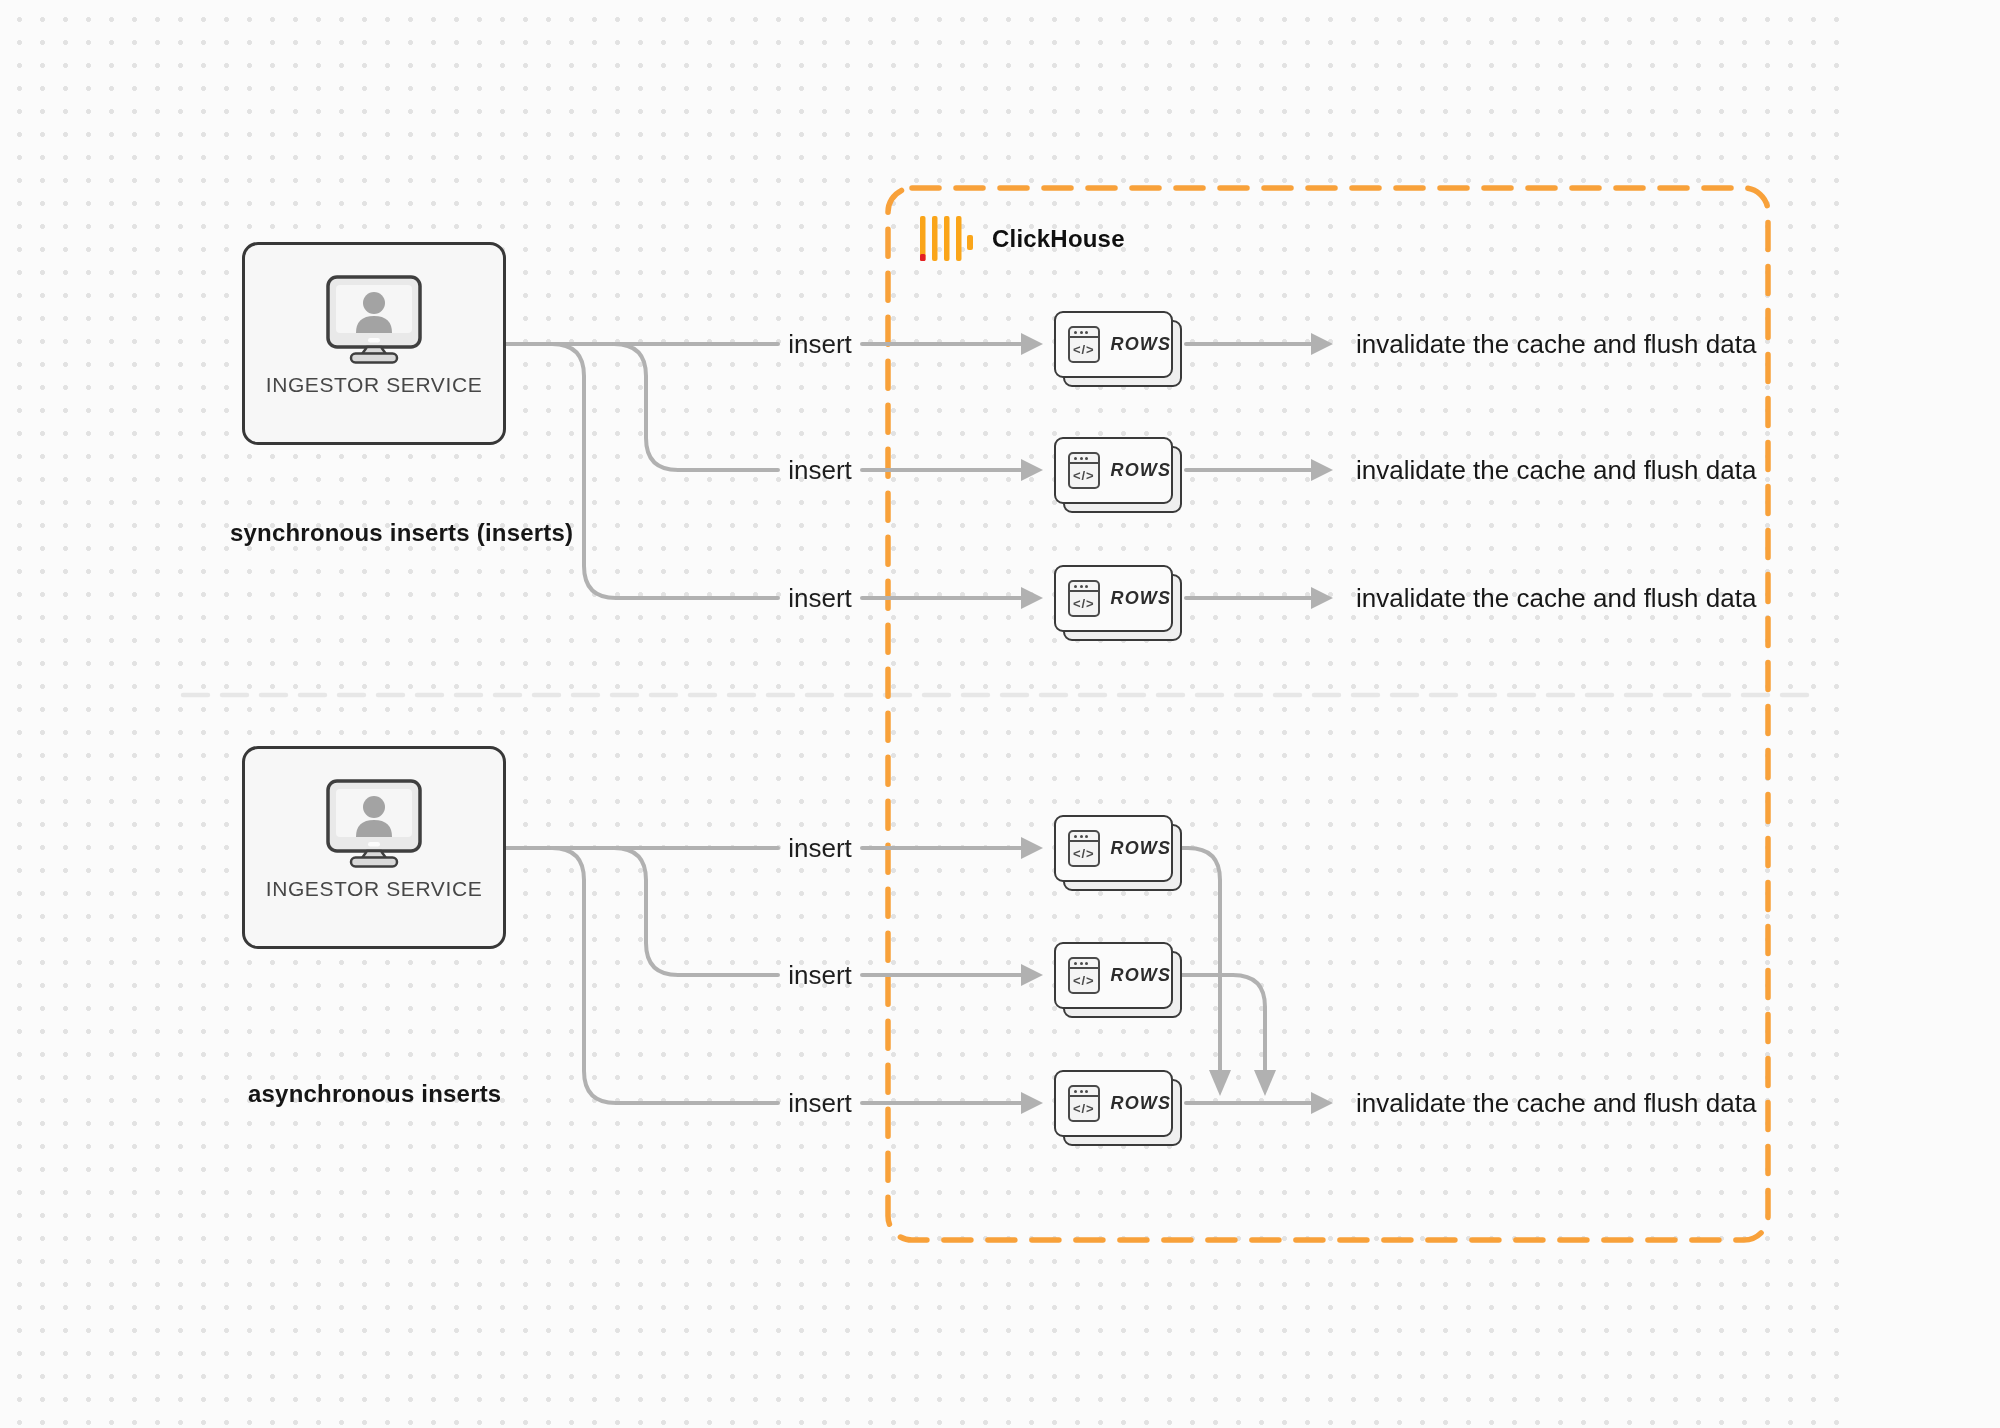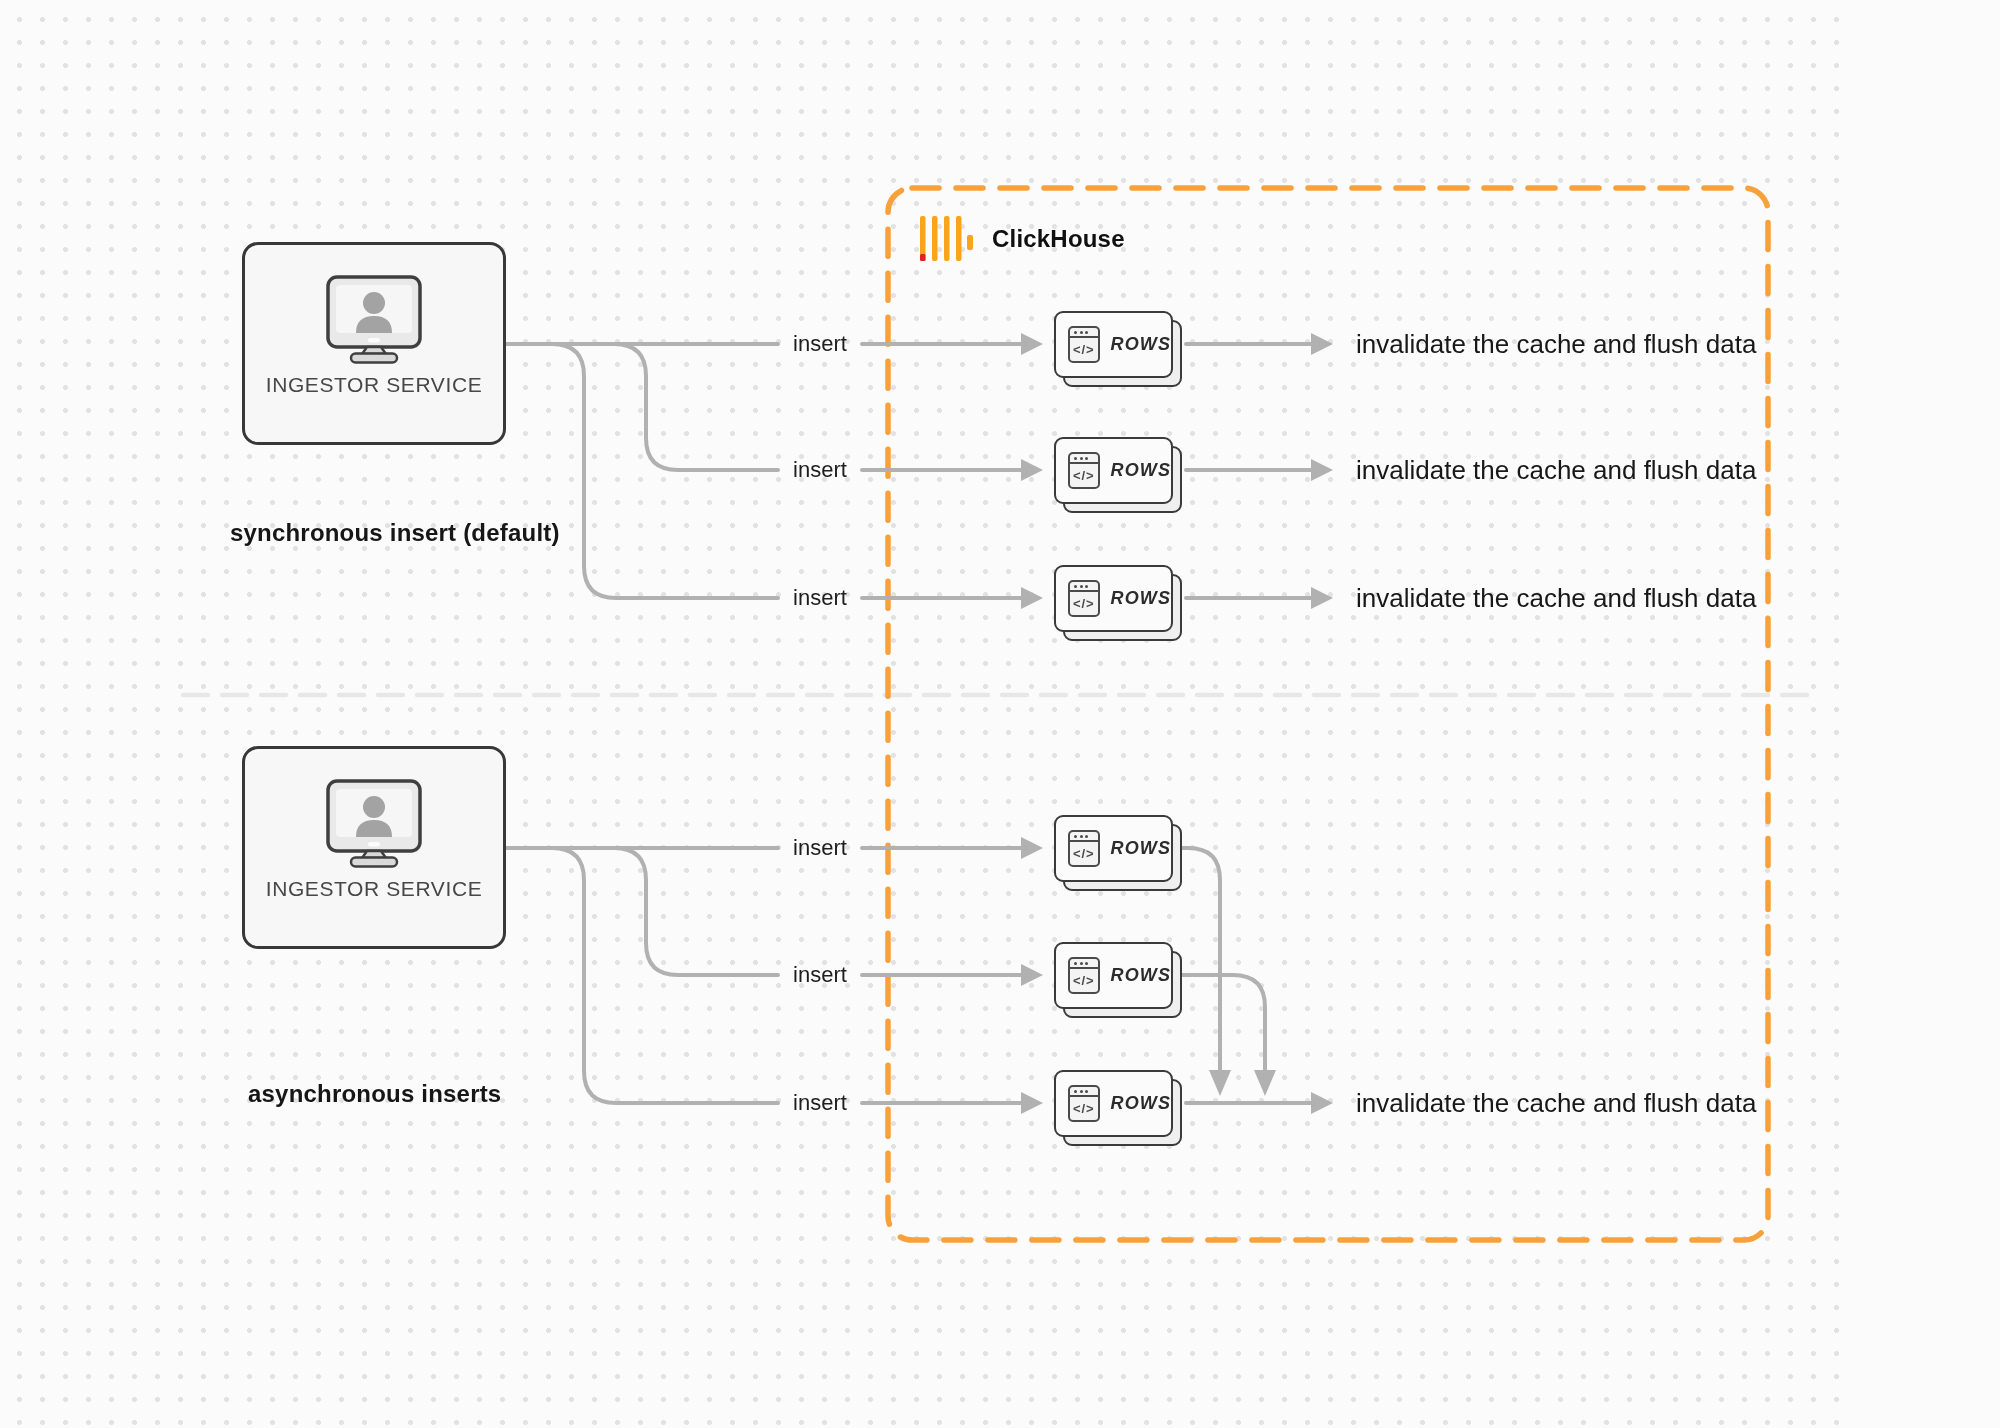--- a/index.html
+++ b/index.html
@@ -27,21 +27,21 @@
 
   
   .caption{
     position:absolute;transform:translateY(-50%);
     font-size:24px;font-weight:bold;color:#161616;letter-spacing:.2px;
   }
 
   
   .insert-label{
     position:absolute;transform:translate(-50%,-50%);
-    font-size:22px;color:#1E1E1E;
+    font-size:26px;color:#1E1E1E;
   }
 
   
   .result-label{
     position:absolute;transform:translateY(-50%);
     font-size:26px;color:#181818;text-align:right;
   }
 
   
   .rows-card{position:absolute;width:119px;height:67px;}
@@ -153,21 +153,21 @@
       <g clip-path="url(#scr)" fill="#A3A3A3">
         <circle cx="48" cy="28" r="11"></circle>
         <path d="M30 58 Q30 41 48 41 Q66 41 66 58 Z"></path>
       </g>
       <rect x="42" y="63" width="12" height="4.5" rx="2.2" fill="#FCFCFC"></rect>
       <path d="M41 72 L55 72 L60 79 L36 79 Z" fill="#D9D9D9" stroke="#3F3F3F" stroke-width="2.5"></path>
       <rect x="25" y="78.5" width="46" height="9" rx="4.5" fill="#D9D9D9" stroke="#3F3F3F" stroke-width="2.5"></rect>
     </svg>
     <div class="service-label">INGESTOR SERVICE</div>
   </div>
-  <div class="caption" style="left:230px;top:533px;">synchronous insert (default)</div>
+  <div class="caption" style="left:230px;top:533px;">synchronous inserts (inserts)</div>
 
   <div class="service-box" style="left:242px;top:746px;">
     <svg class="monitor" width="96" height="92" viewBox="0 0 96 92">
       <rect x="2" y="2" width="92" height="70" rx="9" fill="#E9E9E9" stroke="#3F3F3F" stroke-width="3.5"></rect>
       <rect x="10" y="10" width="76" height="48" rx="4" fill="#F6F6F6"></rect>
       <clipPath id="scr2">
           <rect x="10" y="10" width="76" height="48" rx="4"></rect>
         </clipPath>
       <g clip-path="url(#scr2)" fill="#A3A3A3">
         <circle cx="48" cy="28" r="11"></circle>

